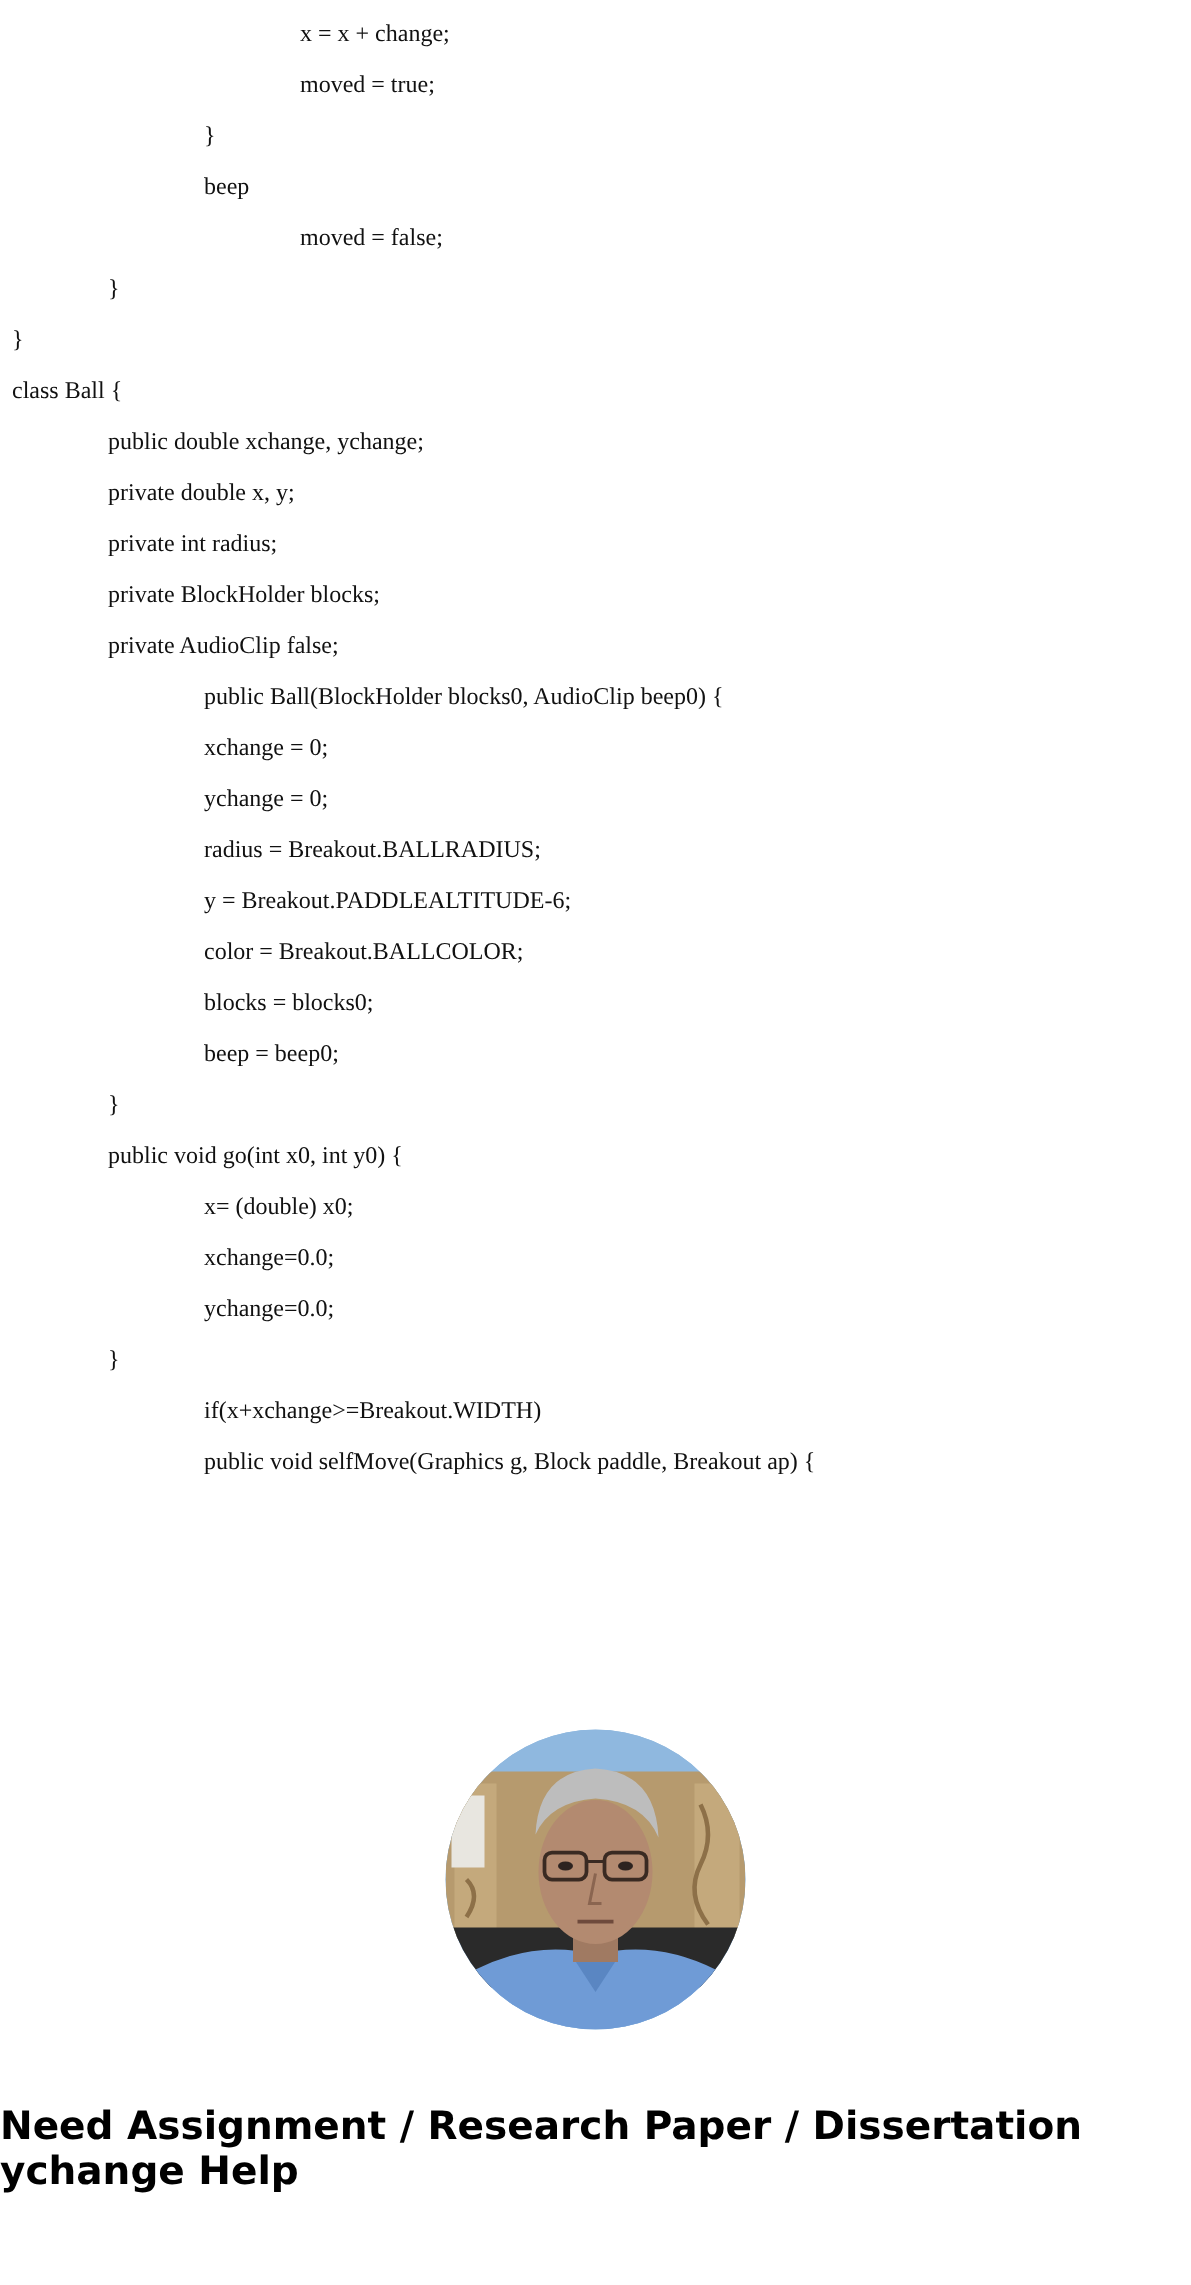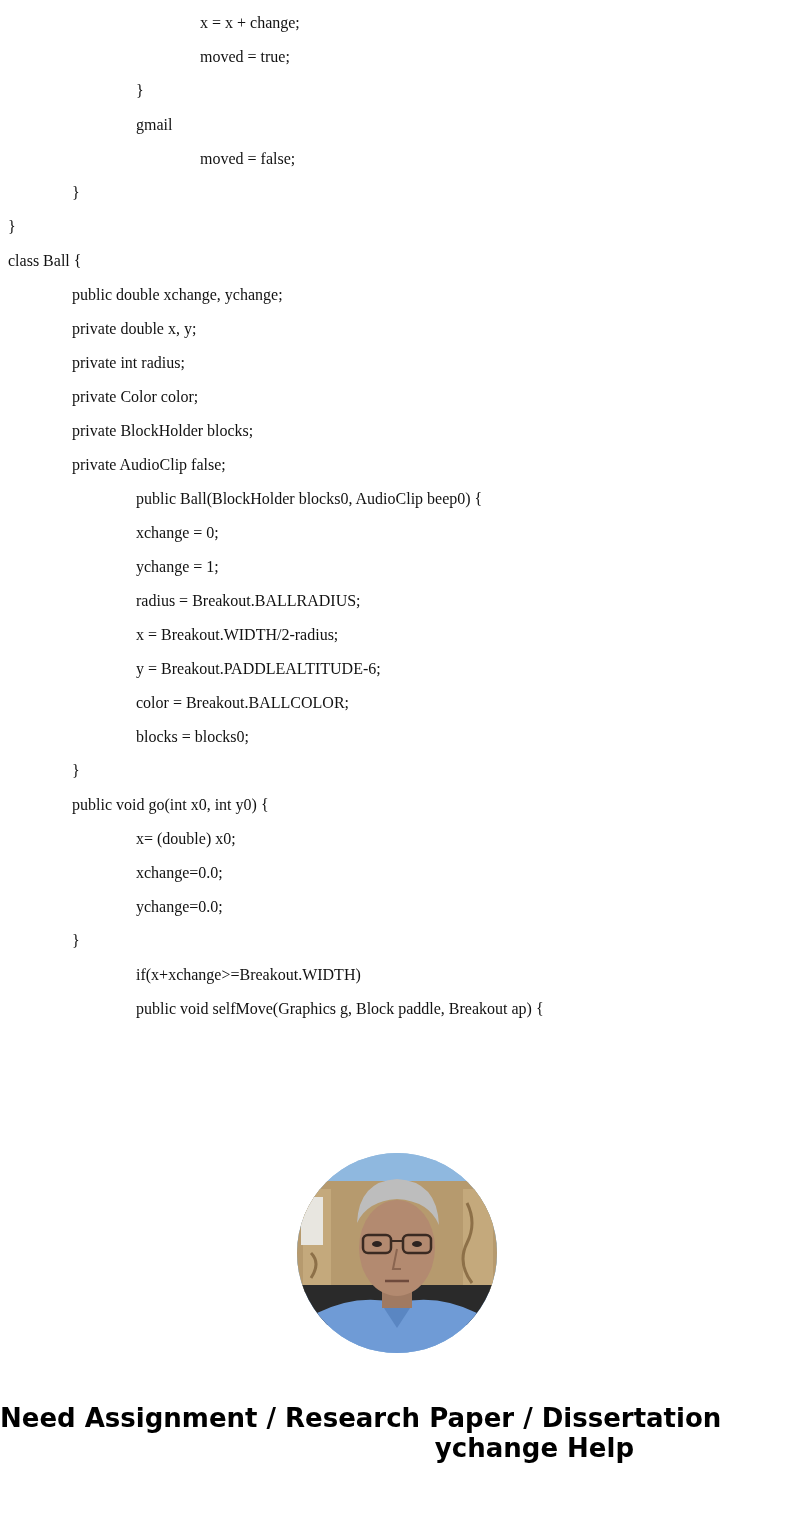--- a/index.html
+++ b/index.html
@@ -47,56 +47,55 @@
       overflow: hidden;
       background: #8fb8df;
     }
     .avatar-wrap svg { display: block; }
 
     .promo {
       position: absolute;
       left: 0;
       top: 1403px;
       width: 634px;
-      text-align: right;
+      text-align: left;
       font-family: "DejaVu Sans", sans-serif;
       font-weight: bold;
       font-size: 26px;
       line-height: 30px;
       color: #000000;
     }
     .promo div { white-space: nowrap; }
   </style>
 </head>
 <body>
 
 <div class="code-doc" id="code-doc">
 
   <div class="code-line indent-3"><span>x = x + change;</span></div>
   <div class="code-line indent-3"><span>moved = true;</span></div>
   <div class="code-line indent-2"><span>}</span></div>
-  <div class="code-line indent-2"><span>gmail</span></div>
+  <div class="code-line indent-2"><span>beep</span></div>
   <div class="code-line indent-3"><span>moved = false;</span></div>
   <div class="code-line indent-1"><span>}</span></div>
   <div class="code-line indent-0"><span>}</span></div>
   <div class="code-line indent-0"><span>class Ball {</span></div>
   <div class="code-line indent-1"><span>public double xchange, ychange;</span></div>
   <div class="code-line indent-1"><span>private double x, y;</span></div>
   <div class="code-line indent-1"><span>private int radius;</span></div>
-  <div class="code-line indent-1"><span>private Color color;</span></div>
   <div class="code-line indent-1"><span>private BlockHolder blocks;</span></div>
   <div class="code-line indent-1"><span>private AudioClip false;</span></div>
   <div class="code-line indent-2"><span>public Ball(BlockHolder blocks0, AudioClip beep0) {</span></div>
   <div class="code-line indent-2"><span>xchange = 0;</span></div>
-  <div class="code-line indent-2"><span>ychange = 1;</span></div>
+  <div class="code-line indent-2"><span>ychange = 0;</span></div>
   <div class="code-line indent-2"><span>radius = Breakout.BALLRADIUS;</span></div>
-  <div class="code-line indent-2"><span>x = Breakout.WIDTH/2-radius;</span></div>
   <div class="code-line indent-2"><span>y = Breakout.PADDLEALTITUDE-6;</span></div>
   <div class="code-line indent-2"><span>color = Breakout.BALLCOLOR;</span></div>
   <div class="code-line indent-2"><span>blocks = blocks0;</span></div>
+  <div class="code-line indent-2"><span>beep = beep0;</span></div>
   <div class="code-line indent-1"><span>}</span></div>
   <div class="code-line indent-1"><span>public void go(int x0, int y0) {</span></div>
   <div class="code-line indent-2"><span>x= (double) x0;</span></div>
   <div class="code-line indent-2"><span>xchange=0.0;</span></div>
   <div class="code-line indent-2"><span>ychange=0.0;</span></div>
   <div class="code-line indent-1"><span>}</span></div>
   <div class="code-line indent-2"><span>if(x+xchange&gt;=Breakout.WIDTH)</span></div>
   <div class="code-line indent-2"><span>public void selfMove(Graphics g, Block paddle, Breakout ap) {</span></div>
 </div>
 

